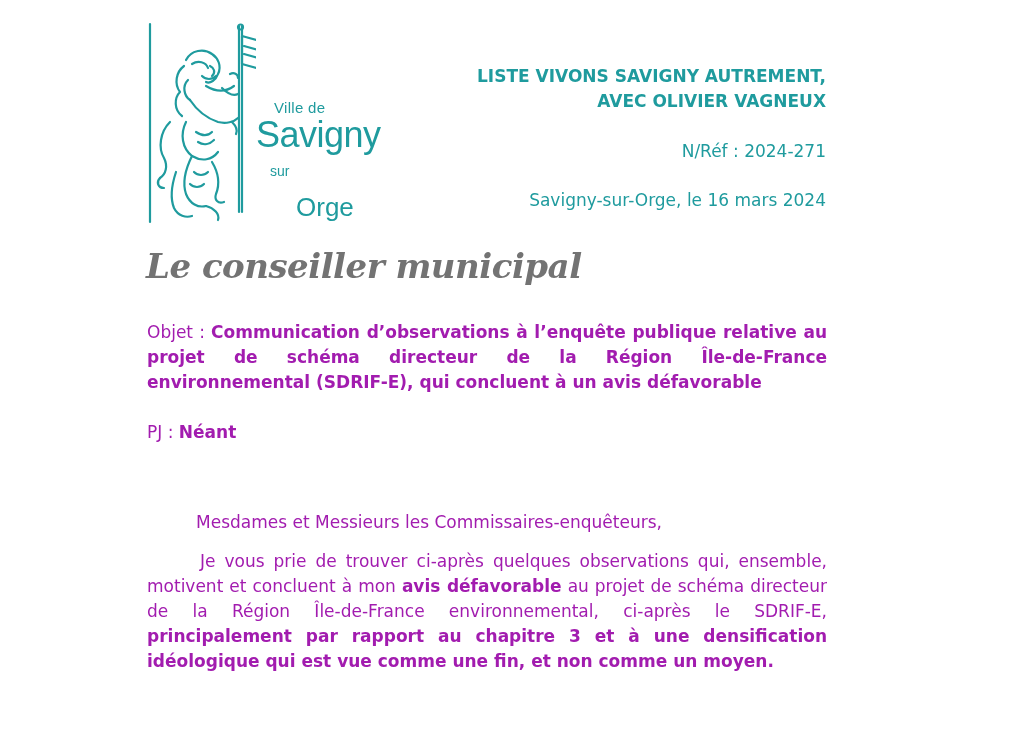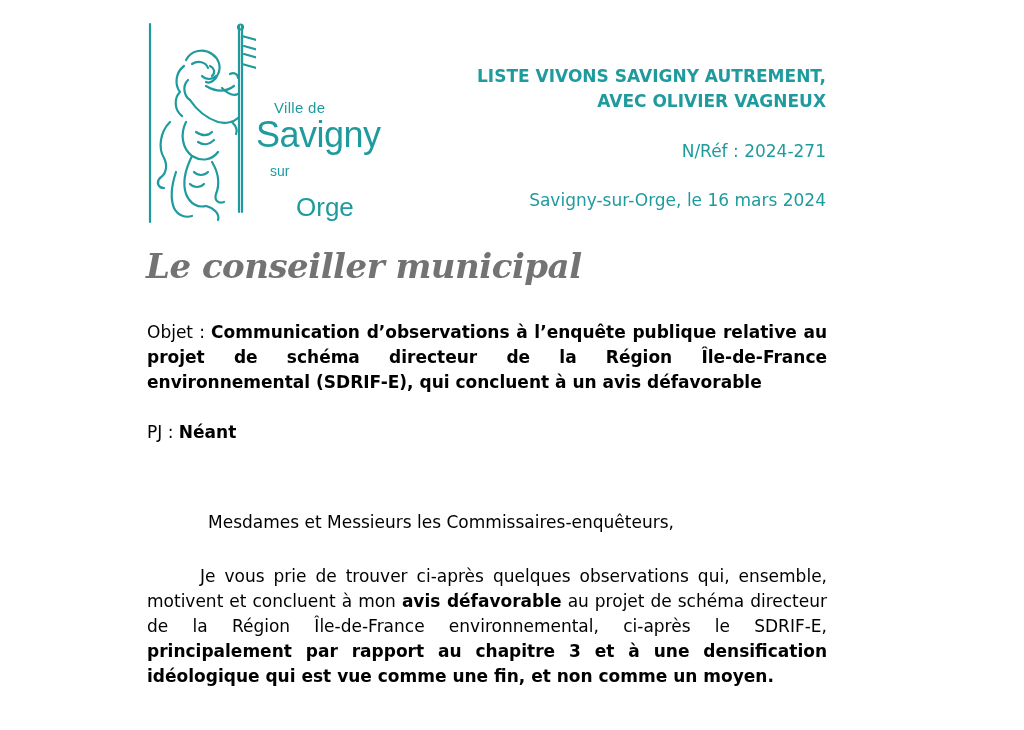--- a/index.html
+++ b/index.html
@@ -19,25 +19,25 @@
   .hdr-bold { font-weight:bold;margin-left:28px; }
   .hdr-l1 { top:66px; }
   .hdr-l2 { top:91px; }
   .hdr-ref { top:141px; }
   .hdr-date { top:190px; }
 
   .sig { position:absolute; left:146px; top:246px; font-family:"DejaVu Serif", serif;
          font-style:italic; font-weight:bold; font-size:34px; color:#737373; letter-spacing:-0.5px; }
 
   .block { position:absolute; left:147px; width:680px; font-size:17px; line-height:25px;
-           text-align:justify; color:#000000; }
+           text-align:justify; color:#a21caf; }
   .objet { top:320px; }
   .pj { top:420px; }
-  .greet { top:510px; left:208px; width:627px; }
-  .body1 { top:564px; }
+  .greet { top:510px; left:196px; width:627px; }
+  .body1 { top:549px; }
   .b { font-weight:bold; }
   .indent { display:inline-block; width:53px; }
 </style>
 </head>
 <body>
 
 <div class="page">
 
   <div class="logo">
     <svg width="110" height="204" viewBox="0 0 110 204">

